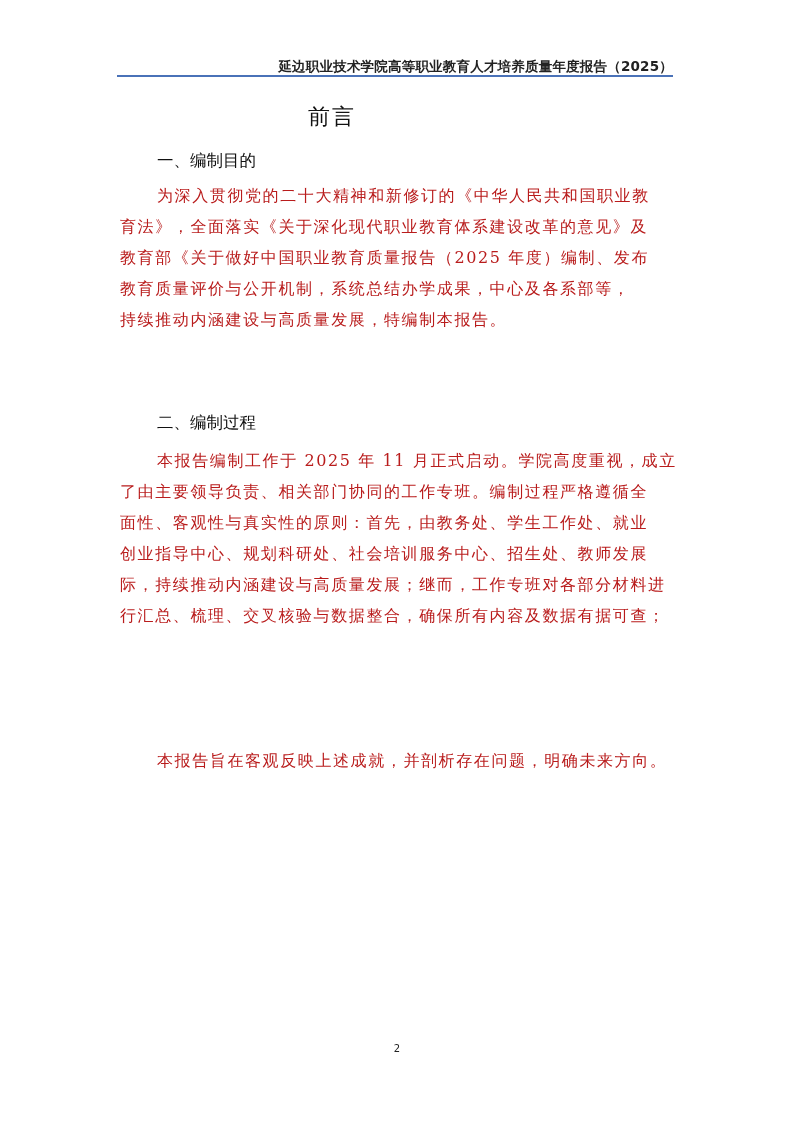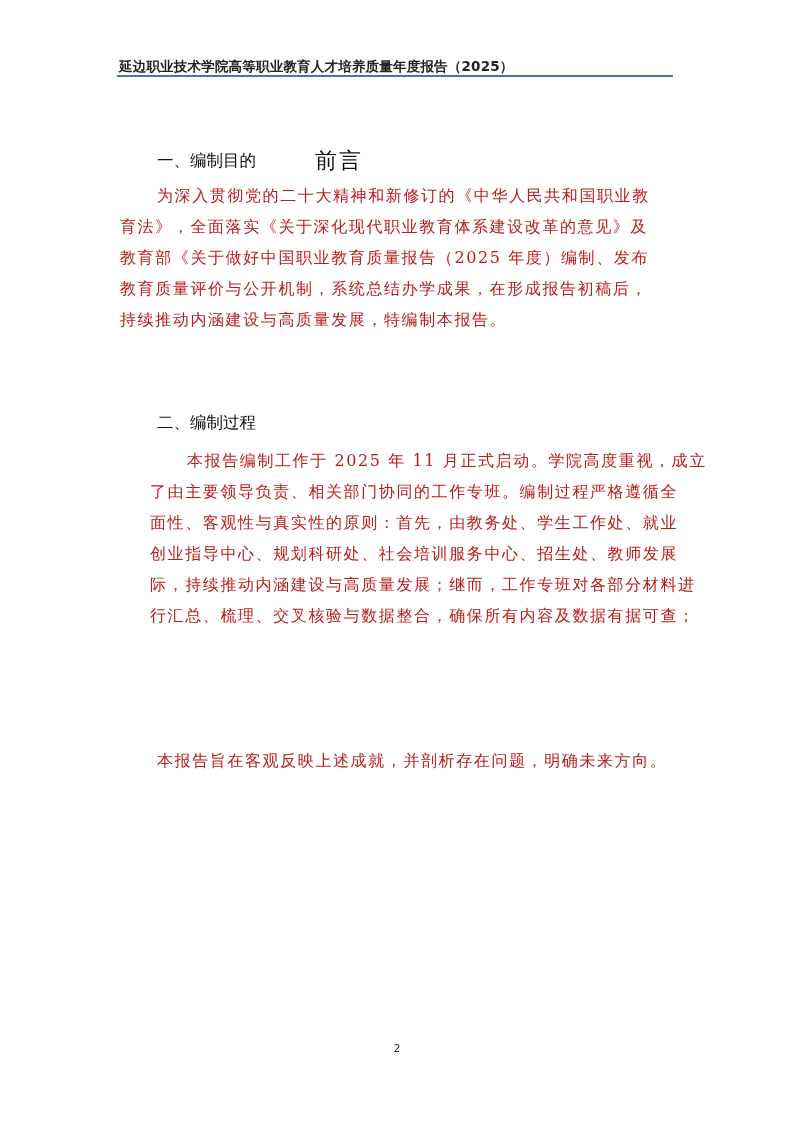--- a/index.html
+++ b/index.html
@@ -1,23 +1,23 @@
 <!DOCTYPE html>
 <html><head>
 <meta charset="utf-8">
 <style>
   html, body { margin: 0; padding: 0; background: #ffffff; }
   body { width: 794px; height: 1123px; position: relative; overflow: hidden;
          font-family: "DejaVu Serif", "Liberation Serif", serif; color: #1a1a1a; }
-  .header { position: absolute; left: 119px; top: 58px; width: 554px; text-align: left;
+  .header { position: absolute; left: 119px; top: 58px; width: 554px; text-align: right;
             font-family: "DejaVu Sans", "Liberation Sans", sans-serif; font-size: 13.5px; font-weight: bold;
             color: #222; letter-spacing: 0.2px; }
   .header-rule { position: absolute; left: 117px; top: 75px; width: 556px; height: 2px; background: #4a72b8; }
-  .title { position: absolute; left: 7px; top: 102px; width: 664px; text-align: center;
-           font-family: "DejaVu Sans", "Liberation Sans", sans-serif; font-size: 22px; color: #111; letter-spacing: 2px; margin-top: 44px; }
+  .title { position: absolute; left: 0; top: 102px; width: 664px; text-align: center;
+           font-family: "DejaVu Sans", "Liberation Sans", sans-serif; font-size: 22px; color: #111; letter-spacing: 2px; }
   .h2 { position: absolute; left: 157px; font-family: "DejaVu Sans", "Liberation Sans", sans-serif;
         font-size: 16.5px; font-weight: normal; color: #111; }
   .para { position: absolute; left: 120px; width: 554px; font-size: 16px; line-height: 31px; color: #b91c1c;
           text-align: justify; text-indent: 37px; letter-spacing: 1.6px; }
   .para .line { display: block; text-indent: 0; white-space: nowrap; }
   .para .line.first { padding-left: 37px; }
   .page-num { position: absolute; left: 0; top: 1043px; width: 794px; text-align: center;
               font-family: "DejaVu Sans", "Liberation Sans", sans-serif; font-size: 10px; color: #222; }
 </style>
 </head>
@@ -27,27 +27,27 @@
 <div class="header-rule"></div>
 
 <div class="title">前言</div>
 
 <div class="h2" style="top:150px;">一、编制目的</div>
 
 <div class="para" style="top:180px;">
   <span class="line first">为深入贯彻党的二十大精神和新修订的《中华人民共和国职业教</span>
   <span class="line">育法》，全面落实《关于深化现代职业教育体系建设改革的意见》及</span>
   <span class="line">教育部《关于做好中国职业教育质量报告（2025 年度）编制、发布</span>
-  <span class="line">教育质量评价与公开机制，系统总结办学成果，在形成报告初稿后，</span>
+  <span class="line">教育质量评价与公开机制，系统总结办学成果，中心及各系部等，</span>
   <span class="line">持续推动内涵建设与高质量发展，特编制本报告。</span>
 </div>
 
 <div class="h2" style="top:412px;">二、编制过程</div>
 
-<div class="para" style="top:445px;margin-left:30px;">
+<div class="para" style="top:445px;">
   <span class="line first">本报告编制工作于 2025 年 11 月正式启动。学院高度重视，成立</span>
   <span class="line">了由主要领导负责、相关部门协同的工作专班。编制过程严格遵循全</span>
   <span class="line">面性、客观性与真实性的原则：首先，由教务处、学生工作处、就业</span>
   <span class="line">创业指导中心、规划科研处、社会培训服务中心、招生处、教师发展</span>
   <span class="line">际，持续推动内涵建设与高质量发展；继而，工作专班对各部分材料进</span>
   <span class="line">行汇总、梳理、交叉核验与数据整合，确保所有内容及数据有据可查；</span>
 </div>
 
 <div class="para" style="top:745px;">
   <span class="line first">本报告旨在客观反映上述成就，并剖析存在问题，明确未来方向。</span>

